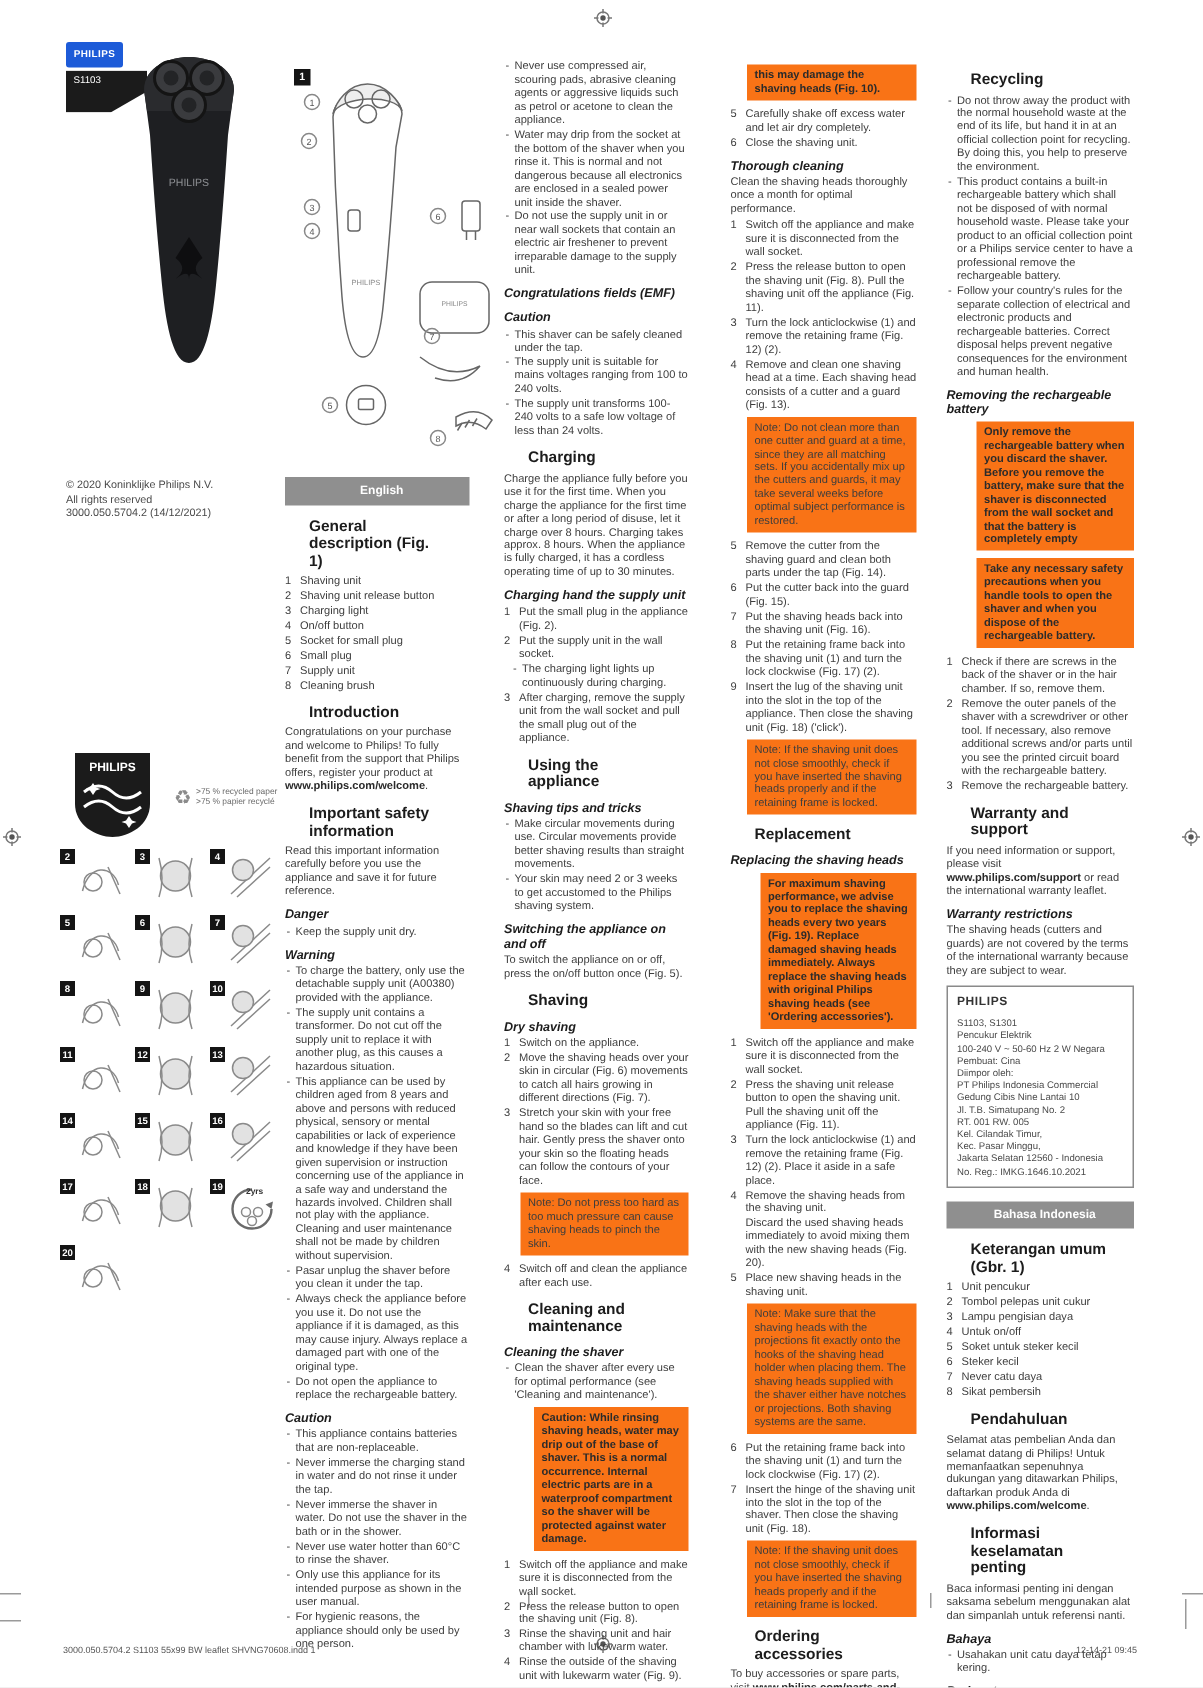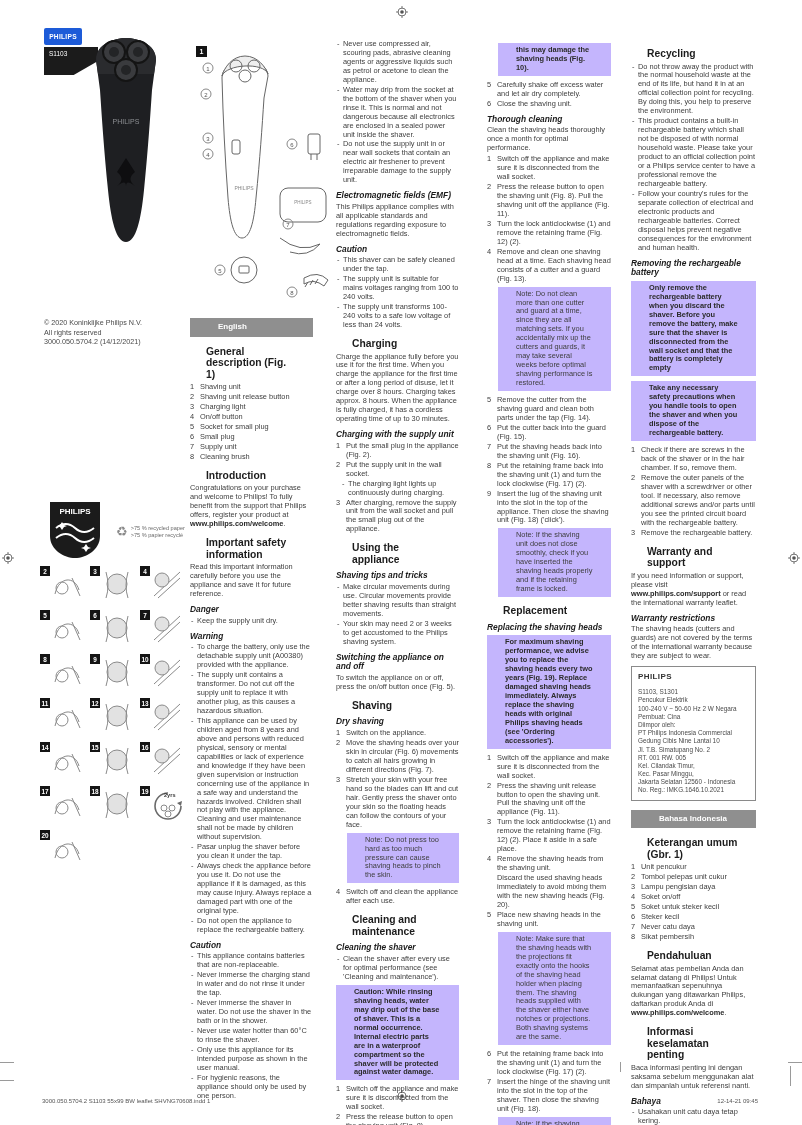--- a/index.html
+++ b/index.html
@@ -8,25 +8,25 @@
   .col{position:absolute;font-size:7.4px;line-height:1.21;}
   .h1{font-size:10.3px;font-weight:bold;color:#1c1c1c;margin:8px 16px 3px;line-height:1.12;}
   .h2{font-size:8.4px;font-weight:bold;color:#1c1c1c;margin:6px 0 2px;line-height:1.15;font-style:italic;}
   .p{margin:0 0 2px;}
   .p b,.li b{color:#2a2a2a;}
   .list{margin:0 0 2px;}
   .li{display:flex;margin:0 0 1px;}
   .li .mk{flex:none;width:10px;}
   .li.dash .mk{width:6px;padding-left:1px;}
   .li.sub{margin-left:5px;}
-  .box{background:#c4b5fd;padding:3px 18px;margin:3px 0 5px;}
-  .box.bold{font-weight:bold;color:#2b2b2b;}
+  .box{background:#f97316;padding:3px 5px;margin:3px 0 5px;}
+  .box.bold{font-weight:bold;color:#2b2b2b;margin-left:20px;}
   .box.ind{margin-left:11px;}
   .langbar{background:#8f8f8f;color:#ffffff;font-weight:bold;font-size:8px;
-           padding:4px 6px 5px 28px;margin:0 0 9px;}
+           padding:4px 6px 5px 12px;margin:0 0 9px;text-align:center;}
   .philips-box{border:1px solid #8a8a8a;padding:5px 6px;margin:5px 0 9px;font-size:6.4px;line-height:1.28;color:#4a4a4a;}
   .philips-box .ph-title{font-weight:bold;font-size:8px;letter-spacing:.4px;margin-bottom:6px;color:#333;}
   
   .brand-logo{position:absolute;left:44px;top:28px;width:38px;height:17px;background:#1d5bd8;border-radius:2px;
               color:#fff;font-weight:bold;font-size:6.6px;display:flex;align-items:center;justify-content:center;letter-spacing:.3px;}
   .brand-model{position:absolute;left:44px;top:47px;width:54px;height:28px;background:#1b1b1b;color:#fff;
                font-size:6.5px;padding:3px 0 0 5px;box-sizing:border-box;
                clip-path:polygon(0 0,100% 0,100% 50%,55% 100%,0 100%);}
   .copyright{position:absolute;left:44px;top:318px;width:150px;font-size:7.2px;line-height:1.35;color:#4a4a4a;}
   
@@ -425,40 +425,39 @@
         </div>
         <div class="li dash">
           <span class="mk">-</span>
           <span>Water may drip from the socket at the bottom of the shaver when you rinse it. This is normal and not dangerous because all electronics are enclosed in a sealed power unit inside the shaver.</span>
         </div>
         <div class="li dash">
           <span class="mk">-</span>
           <span>Do not use the supply unit in or near wall sockets that contain an electric air freshener to prevent irreparable damage to the supply unit.</span>
         </div>
       </div>
-      <div class="h2">Electromagnetic fields (EMF)</div>
-      <div class="p">This Philips appliance complies with all applicable standards and regulations regarding exposure to electromagnetic fields.</div>
+      <div class="h2">Congratulations fields (EMF)</div>
       <div class="h2">Caution</div>
       <div class="list">
         <div class="li dash">
           <span class="mk">-</span>
           <span>This shaver can be safely cleaned under the tap.</span>
         </div>
         <div class="li dash">
           <span class="mk">-</span>
           <span>The supply unit is suitable for mains voltages ranging from 100 to 240 volts.</span>
         </div>
         <div class="li dash">
           <span class="mk">-</span>
           <span>The supply unit transforms 100-240 volts to a safe low voltage of less than 24 volts.</span>
         </div>
       </div>
       <div class="h1">Charging</div>
       <div class="p">Charge the appliance fully before you use it for the first time. When you charge the appliance for the first time or after a long period of disuse, let it charge over 8 hours. Charging takes approx. 8 hours. When the appliance is fully charged, it has a cordless operating time of up to 30 minutes.</div>
-      <div class="h2">Charging with the supply unit</div>
+      <div class="h2">Charging hand the supply unit</div>
       <div class="list">
         <div class="li">
           <span class="mk">1</span>
           <span>Put the small plug in the appliance (Fig. 2).</span>
         </div>
         <div class="li">
           <span class="mk">2</span>
           <span>Put the supply unit in the wall socket.</span>
         </div>
         <div class="li dash sub">
@@ -560,21 +559,21 @@
         </div>
         <div class="li">
           <span class="mk">3</span>
           <span>Turn the lock anticlockwise (1) and remove the retaining frame (Fig. 12) (2).</span>
         </div>
         <div class="li">
           <span class="mk">4</span>
           <span>Remove and clean one shaving head at a time. Each shaving head consists of a cutter and a guard (Fig. 13).</span>
         </div>
       </div>
-      <div class="box ind">Note: Do not clean more than one cutter and guard at a time, since they are all matching sets. If you accidentally mix up the cutters and guards, it may take several weeks before optimal shaving performance is restored.</div>
+      <div class="box ind">Note: Do not clean more than one cutter and guard at a time, since they are all matching sets. If you accidentally mix up the cutters and guards, it may take several weeks before optimal subject performance is restored.</div>
       <div class="list">
         <div class="li">
           <span class="mk">5</span>
           <span>Remove the cutter from the shaving guard and clean both parts under the tap (Fig. 14).</span>
         </div>
         <div class="li">
           <span class="mk">6</span>
           <span>Put the cutter back into the guard (Fig. 15).</span>
         </div>
         <div class="li">
@@ -698,21 +697,21 @@
         <div class="li">
           <span class="mk">2</span>
           <span>Tombol pelepas unit cukur</span>
         </div>
         <div class="li">
           <span class="mk">3</span>
           <span>Lampu pengisian daya</span>
         </div>
         <div class="li">
           <span class="mk">4</span>
-          <span>Soket on/off</span>
+          <span>Untuk on/off</span>
         </div>
         <div class="li">
           <span class="mk">5</span>
           <span>Soket untuk steker kecil</span>
         </div>
         <div class="li">
           <span class="mk">6</span>
           <span>Steker kecil</span>
         </div>
         <div class="li">

